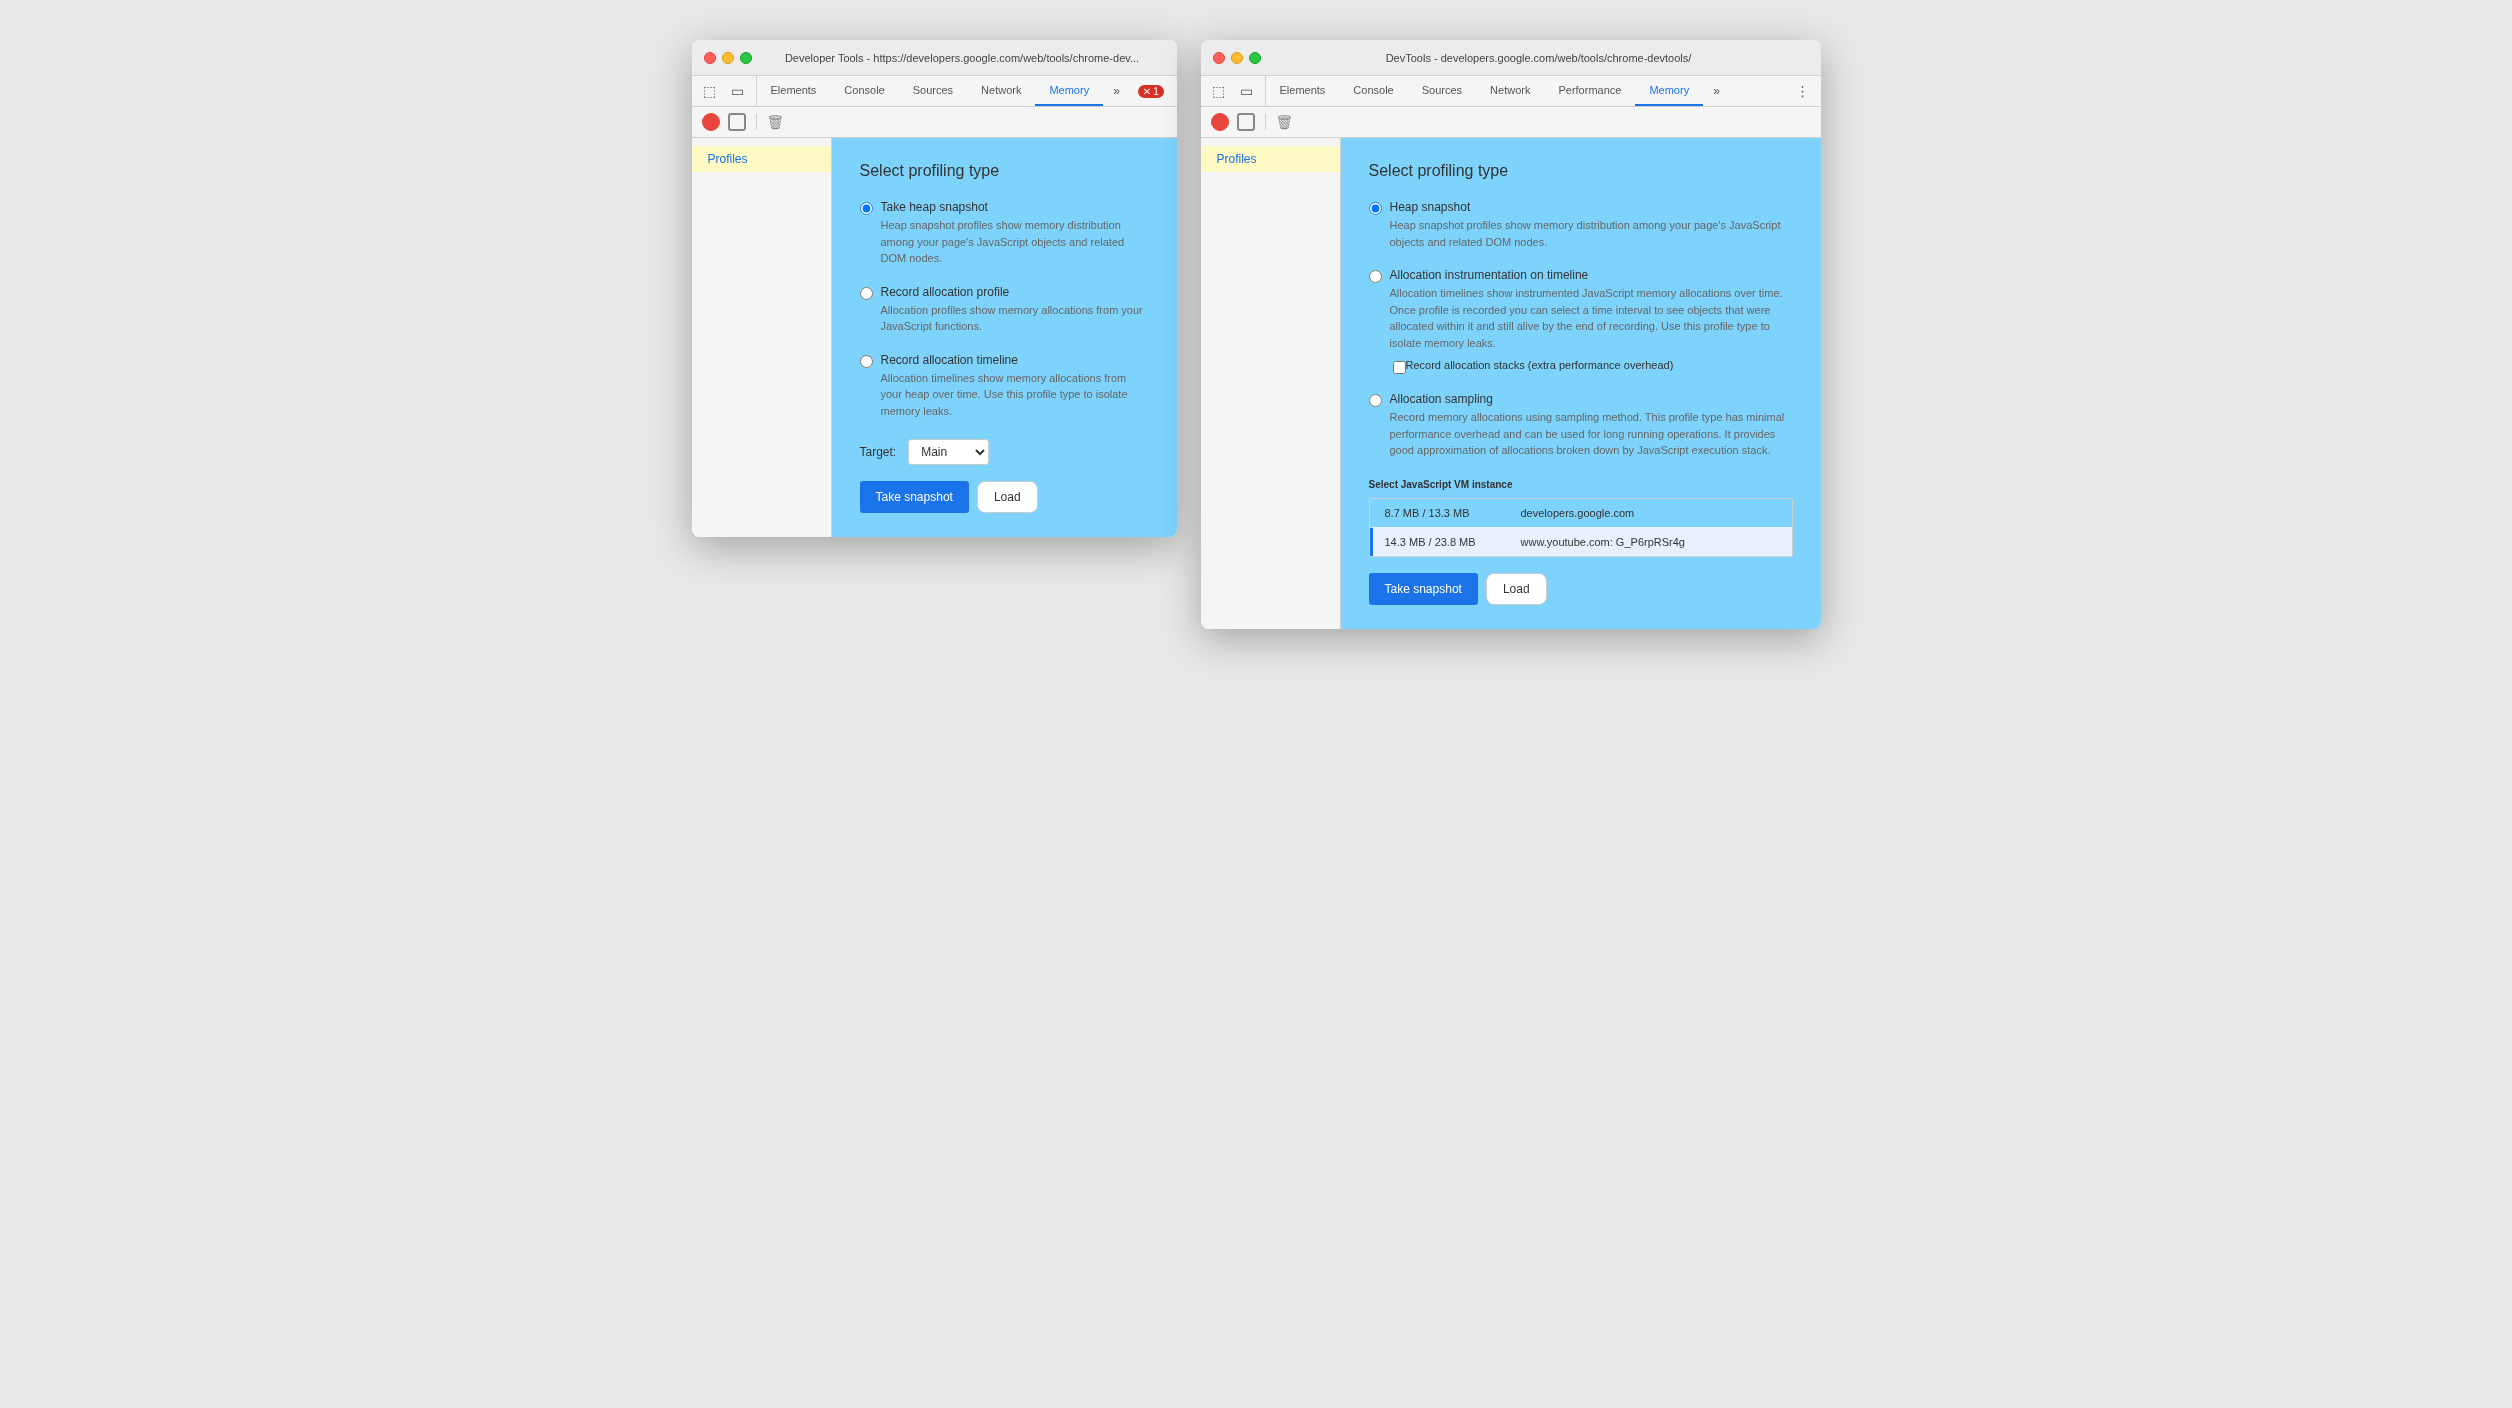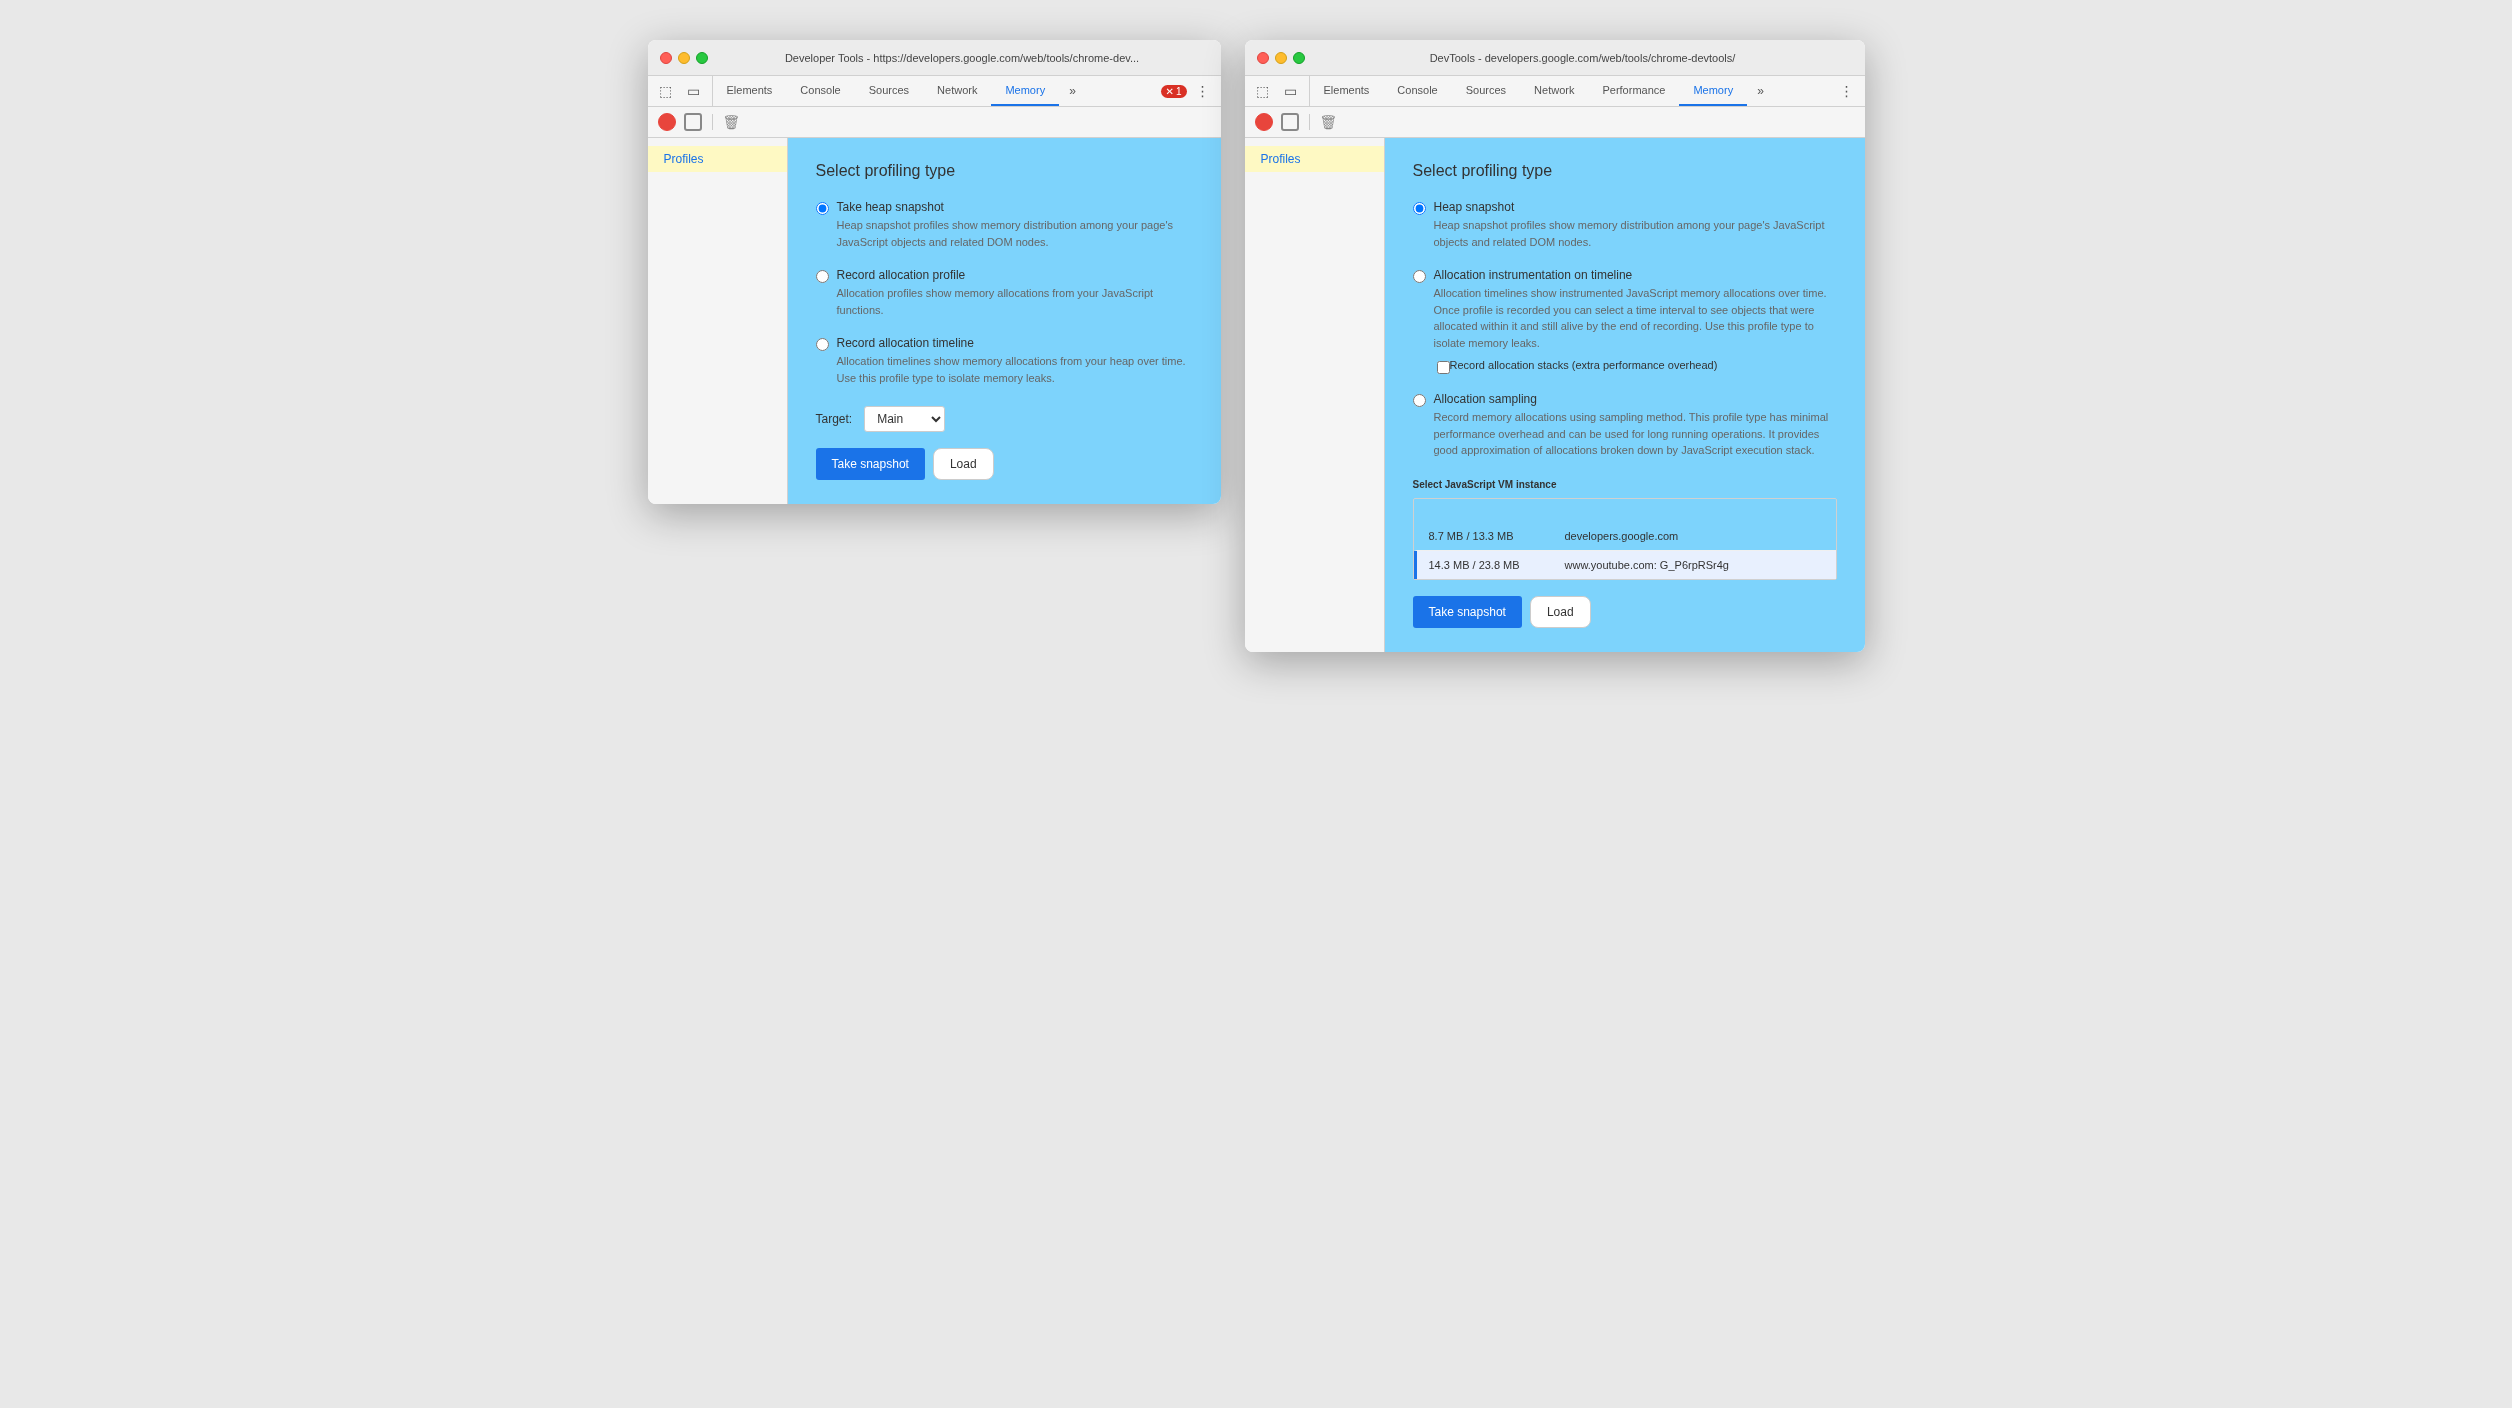--- a/index.html
+++ b/index.html
@@ -16,21 +16,21 @@
 
     
     .window {
       background: #fff;
       border-radius: 8px;
       box-shadow: 0 10px 40px rgba(0,0,0,0.3);
       overflow: hidden;
       display: flex;
       flex-direction: column;
     }
-    .window-left { width: 573px; }
+    .window-left { width: 485px; }
     .window-right { width: 620px; }
 
     .title-bar {
       background: #ececec;
       border-bottom: 1px solid #d0d0d0;
       padding: 10px 12px;
       display: flex;
       align-items: center;
       gap: 8px;
       min-height: 36px;
@@ -301,21 +301,21 @@
       padding: 8px 12px;
       border-bottom: 1px solid #f0f0f0;
       cursor: pointer;
       gap: 16px;
     }
     .vm-row:last-child { border-bottom: none; }
     .vm-row.selected {
       background: #e8f0fe;
       border-left: 3px solid #1a73e8;
     }
-    .vm-row:not(.selected) { border-left: 3px solid transparent; margin-top: 23px; }
+    .vm-row:not(.selected) { border-left: 3px solid transparent; }
     .vm-memory {
       font-size: 11px;
       color: #333;
       width: 120px;
       flex-shrink: 0;
     }
     .vm-url {
       font-size: 11px;
       color: #333;
     }

